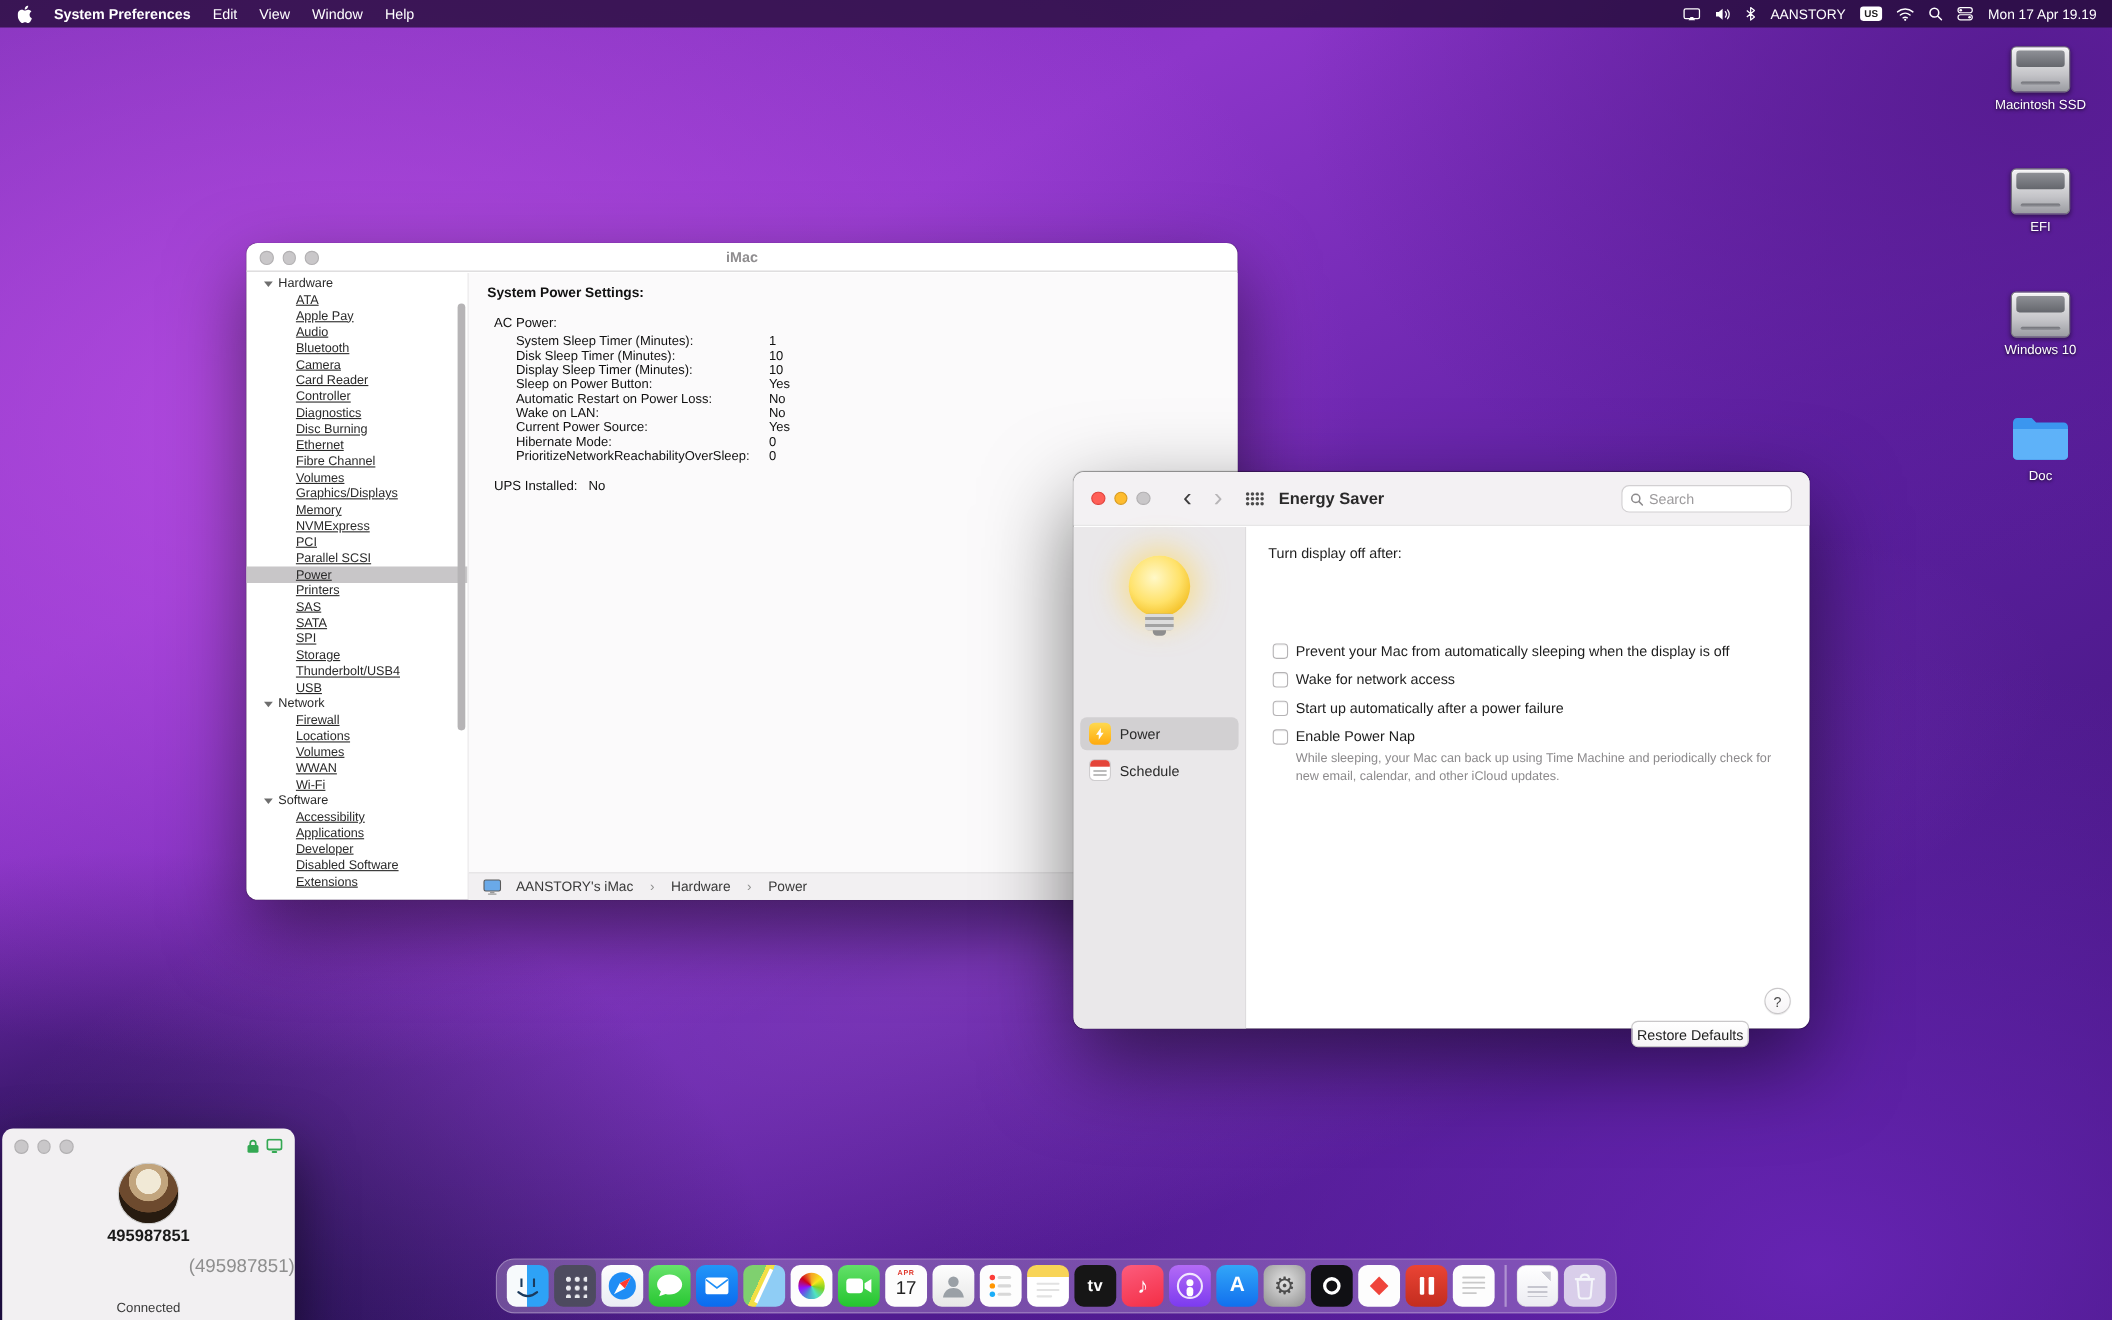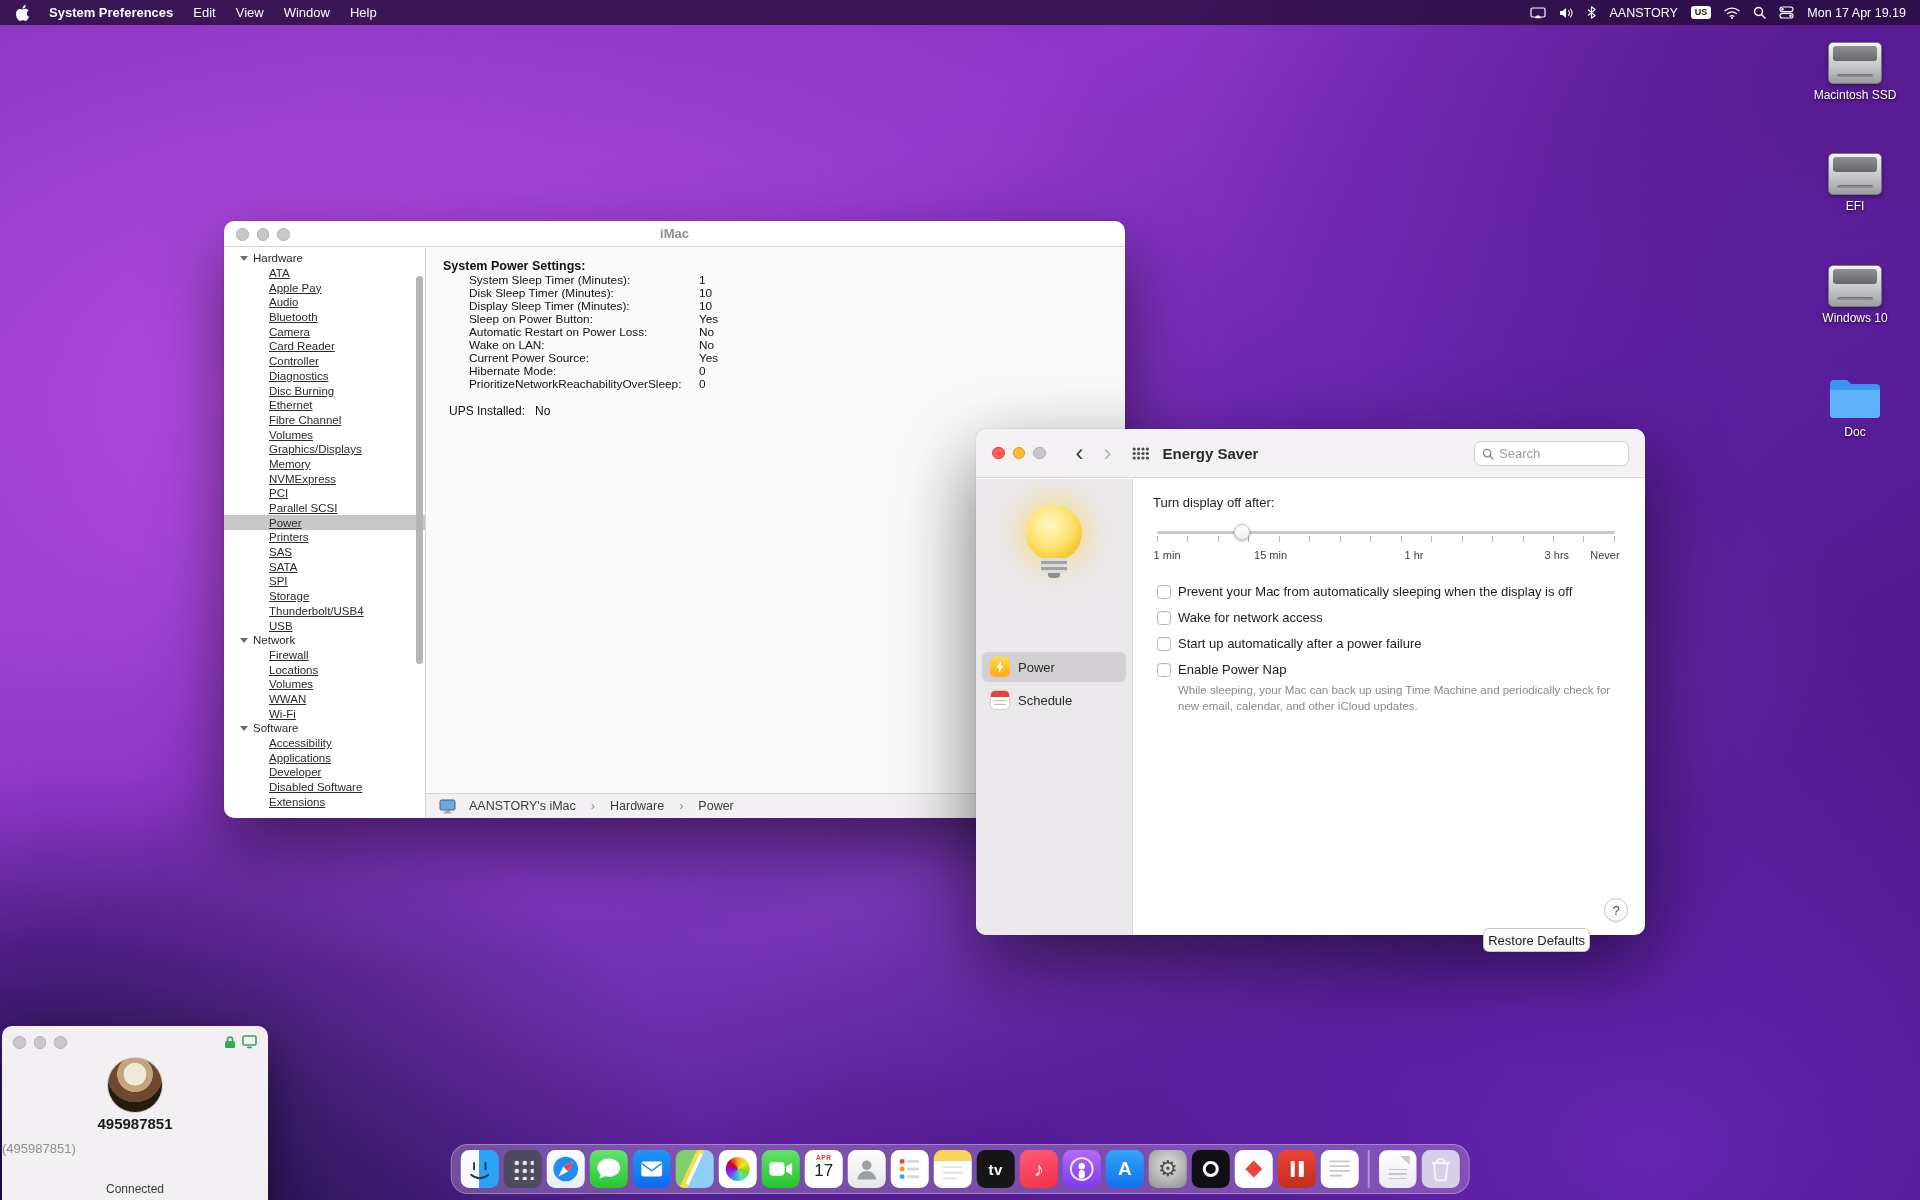--- a/index.html
+++ b/index.html
@@ -136,21 +136,21 @@
 
   
   #remote { position:absolute; left:2px; top:1026px; width:266px; height:190px; z-index:15;
     background:#f2f0f2; border-radius:10px; box-shadow:0 20px 50px rgba(0,0,0,.5); }
   #remote .lights { position:absolute; left:11px; top:10px; display:flex; gap:8px; }
   .remote-status-icons { position:absolute; right:11px; top:9px; display:flex; gap:6px; align-items:center; }
   .avatar { position:absolute; left:50%; top:31px; transform:translateX(-50%); width:56px; height:56px; border-radius:50%;
     border:1.5px solid #cfcfcf;
     background:radial-gradient(circle at 50% 30%, #f1e9d6 0 24%, #c2a57e 25% 38%, #6d4a2e 39% 60%, #271b10 61% 100%); }
   .rid { position:absolute; top:89px; width:100%; text-align:center; font-size:15px; font-weight:bold; color:#1a1a1a; }
-  .ralias { position:absolute; top:115px; width:100%; text-align:left; font-size:13px; color:#8e8e8e; }
+  .ralias { position:absolute; top:115px; width:100%; text-align:right; font-size:17px; color:#8e8e8e; }
   .rstatus { position:absolute; top:156px; width:100%; text-align:center; font-size:12px; color:#3a3a3a; }
 
   
   #dock { position:absolute; left:50%; bottom:6px; transform:translateX(-50%); z-index:30;
     height:50px; display:flex; align-items:center; gap:5px; padding:0 9px;
     background:rgba(205,185,225,.32); border:1px solid rgba(255,255,255,.3); border-radius:17px; }
   .di { width:38px; height:38px; border-radius:8.5px; position:relative; flex:0 0 auto; overflow:hidden; }
   .dg { position:absolute; inset:0; }
   .dtxt { position:absolute; inset:0; display:flex; align-items:center; justify-content:center;
     color:#fff; font-weight:bold; }
@@ -344,20 +344,21 @@
       <div class="si-row si-item">Accessibility</div>
       <div class="si-row si-item">Applications</div>
       <div class="si-row si-item">Developer</div>
       <div class="si-row si-item">Disabled Software</div>
       <div class="si-row si-item">Extensions</div>
       <div class="si-scroll"></div>
     </div>
     <div class="si-main">
       <div class="si-content">
         <div class="si-h">System Power Settings:</div>
+        <div class="si-group">AC Power:</div>
         <div class="spec-rows">
           <div class="spec-row">
               <span class="spec-label">System Sleep Timer (Minutes):</span>
               <span class="spec-value">1</span>
             </div>
           <div class="spec-row">
               <span class="spec-label">Disk Sleep Timer (Minutes):</span>
               <span class="spec-value">10</span>
             </div>
           <div class="spec-row">
@@ -461,30 +462,20 @@
           </span>
         <span>Power</span>
       </div>
       <div class="e-item" style="top:206px">
         <span class="e-ic ic-sched"></span>
         <span>Schedule</span>
       </div>
     </div>
     <div class="e-main">
       <div class="turnoff-label">Turn display off after:</div>
-      <div class="slider">
-        <div class="sl-track"></div>
-        <div class="sl-ticks"></div>
-        <div class="sl-handle"></div>
-        <span class="sl-lab" style="left:2.2%">1 min</span>
-        <span class="sl-lab" style="left:24.8%">15 min</span>
-        <span class="sl-lab" style="left:56.1%">1 hr</span>
-        <span class="sl-lab" style="left:87.3%">3 hrs</span>
-        <span class="sl-lab" style="left:97.8%">Never</span>
-      </div>
       <div class="chk" style="top:105px">
         <span class="box"></span>
         <span class="chk-label">Prevent your Mac from automatically sleeping when the display is off</span>
       </div>
       <div class="chk" style="top:131px">
         <span class="box"></span>
         <span class="chk-label">Wake for network access</span>
       </div>
       <div class="chk" style="top:157px">
         <span class="box"></span>

